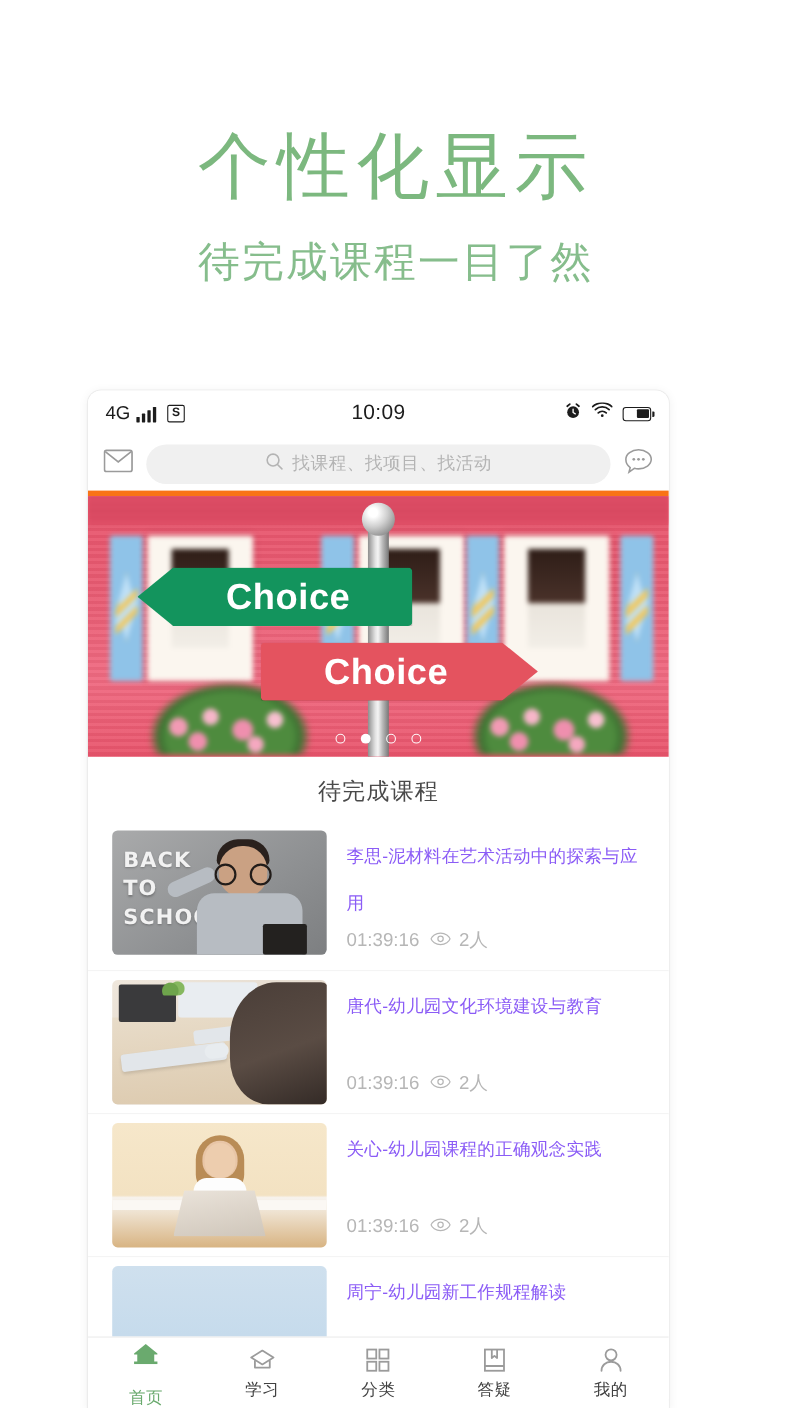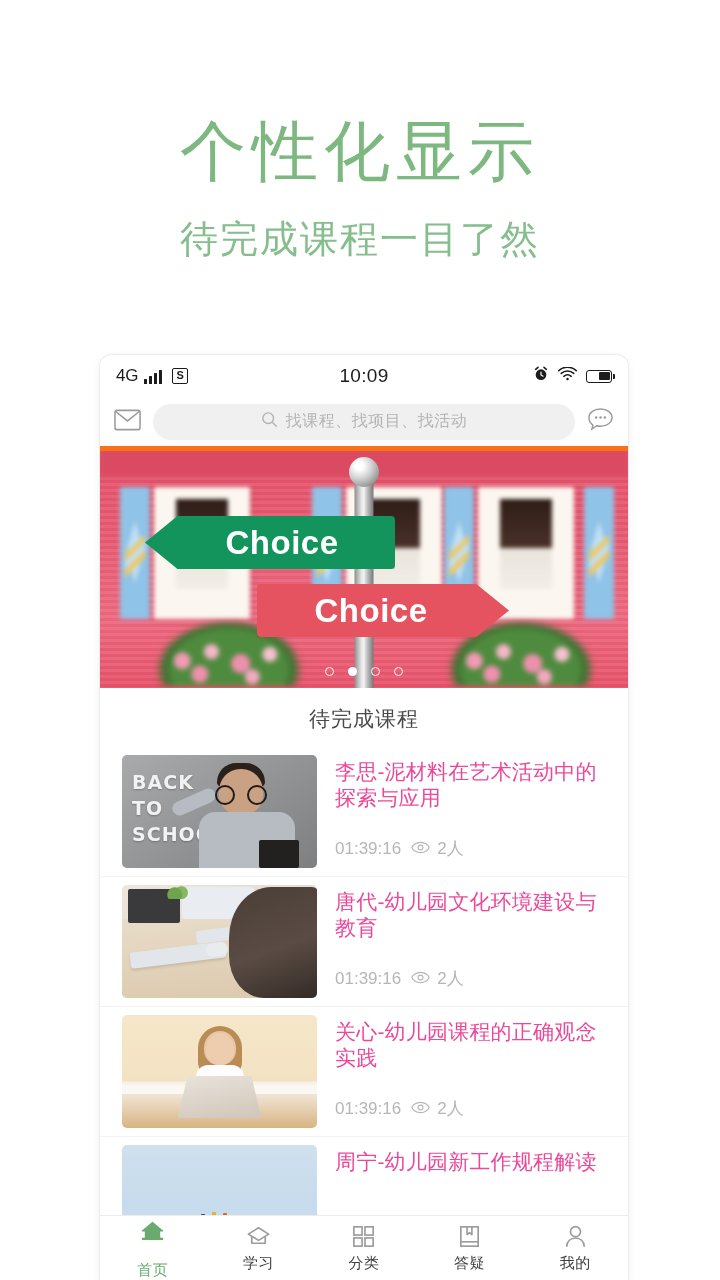--- a/index.html
+++ b/index.html
@@ -26,21 +26,21 @@
     font-size: 38px;
     line-height: 46px;
     color: #86bd8c;
     letter-spacing: 2px;
     font-weight: 400;
   }
 
   
   .phone {
     position: absolute;
-    left: 100px; top: 355px;
+    left: 80px; top: 355px;
     width: 528px; height: 925px;
     background: #ffffff;
     border-radius: 12px 12px 0 0;
     box-shadow: 0 0 0 1px #ececec, 0 2px 10px rgba(0,0,0,0.07);
     overflow: hidden;
   }
 
   
   .statusbar {
     height: 42px; width: 100%;
@@ -191,21 +191,21 @@
   .course {
     display: flex; gap: 18px; padding: 8px 16px 8px 22px;
     border-bottom: 1px solid #f2f2f2; background: #fff;
   }
   .thumb {
     width: 195px; height: 113px; border-radius: 5px; flex: none;
     overflow: hidden; position: relative; background: #ddd;
   }
   .cinfo { flex: 1; display: flex; flex-direction: column; min-width: 0; padding-top: 4px; }
   .ctitle {
-    font-size: 21px; line-height: 26px; color: #ec4899; letter-spacing: 0.2px;
+    font-size: 16px; line-height: 42px; color: #8b5cf6; letter-spacing: 0.2px;
   }
   .cmeta {
     margin-top: auto; display: flex; align-items: center; gap: 10px;
     font-size: 17px; color: #b6b6b6; padding-bottom: 8px;
   }
   .cmeta .views { display: flex; align-items: center; gap: 7px; }
 
   
   .t1 { background: linear-gradient(145deg,#a9aaab,#8e9092 60%,#7d7f81); }
   .t1 .chalk {

